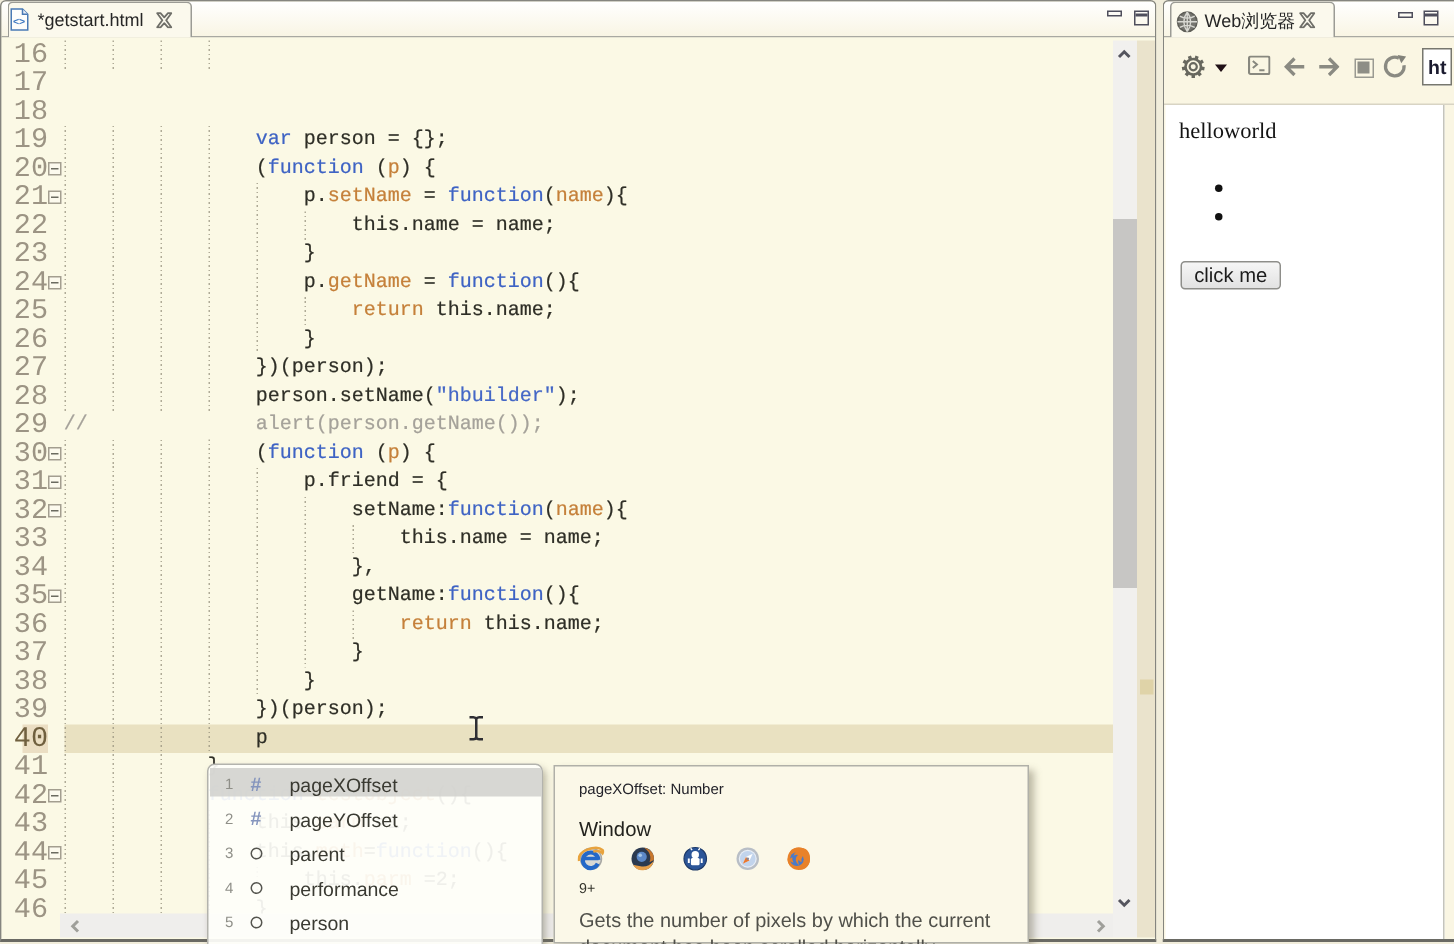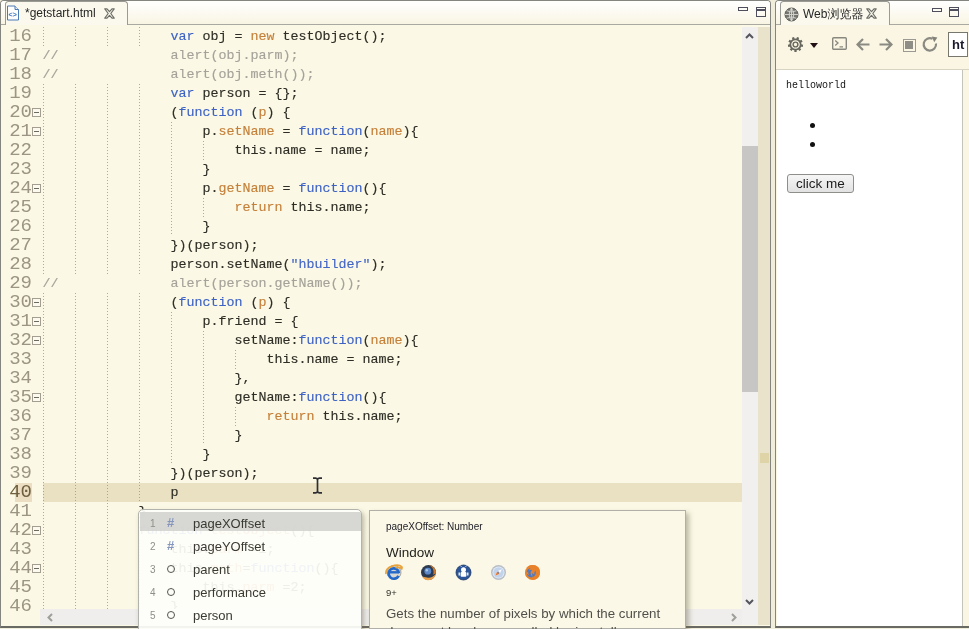--- a/index.html
+++ b/index.html
@@ -77,25 +77,22 @@
 <div class="guide" style="left:138px;top:515px;height:69px;"></div>
 <div class="guide" style="left:170px;top:97px;height:114px;"></div>
 <div class="guide" style="left:170px;top:287px;height:152px;"></div>
 <div class="guide" style="left:170px;top:553px;height:19px;"></div>
 <div class="guide" style="left:202px;top:116px;height:19px;"></div>
 <div class="guide" style="left:202px;top:173px;height:19px;"></div>
 <div class="guide" style="left:202px;top:306px;height:114px;"></div>
 <div class="guide" style="left:234px;top:325px;height:19px;"></div>
 <div class="guide" style="left:234px;top:382px;height:19px;"></div>
 <div class="ln" style="top:2px;">16</div>
-<div class="cl" style="top:2px;">                <span class="k">var</span> obj = <span class="o">new</span> testObject();</div>
 <div class="ln" style="top:21px;">17</div>
-<div class="cl" style="top:21px;"><span class="c">//              alert(obj.parm);</span></div>
 <div class="ln" style="top:40px;">18</div>
-<div class="cl" style="top:40px;"><span class="c">//              alert(obj.meth());</span></div>
 <div class="ln" style="top:59px;">19</div>
 <div class="cl" style="top:59px;">                <span class="k">var</span> person = {};</div>
 <div class="ln" style="top:78px;">20</div>
 <div class="fold" style="top:83px;"></div>
 <div class="cl" style="top:78px;">                (<span class="k">function</span> (<span class="o">p</span>) {</div>
 <div class="ln" style="top:97px;">21</div>
 <div class="fold" style="top:102px;"></div>
 <div class="cl" style="top:97px;">                    p.<span class="o">setName</span> = <span class="k">function</span>(<span class="o">name</span>){</div>
 <div class="ln" style="top:116px;">22</div>
 <div class="cl" style="top:116px;">                        this.name = name;</div>
@@ -208,21 +205,21 @@
 </svg>
 <div class="abs" style="left:127px;top:38px;width:13px;height:13px;border:1.3px solid #9A9A92;background:#FBF7E4;">
       <div style="position:absolute;left:1.2px;top:1.2px;width:8px;height:8px;background:#8E8E86;"></div>
     </div>
 <svg class="abs" style="left:145px;top:35px;" width="18" height="18" viewBox="0 0 18 18">
 <path d="M15 7.5 A6.2 6.2 0 1 1 11.6 2.8" fill="none" stroke="#8A8A82" stroke-width="2.2"></path>
 <path d="M10.8 0.6 L16.4 1.6 L13.2 6.2 Z" fill="#82827A"></path>
 </svg>
 <div class="abs" style="left:172px;top:31px;width:20px;height:25px;background:#fff;border:1px solid #77776E;font-size:13px;color:#1a1a2e;line-height:23px;padding-left:3px;font-weight:bold;">ht</div>
 <div class="abs" style="left:1px;top:69px;width:186px;height:556px;background:#ffffff;border-right:1px solid #c4c4bc;"></div>
-<div class="abs" style="left:10px;top:79px;font-family:Liberation Mono, monospace;font-size:10px;color:#141414;">helloworld</div>
+<div class="abs" style="left:10px;top:79px;font-family:Liberation Serif, serif;font-size:15px;color:#141414;">helloworld</div>
 <div class="abs" style="left:34px;top:122px;width:5px;height:5px;border-radius:50%;background:#111;"></div>
 <div class="abs" style="left:34px;top:141px;width:5px;height:5px;border-radius:50%;background:#111;"></div>
 <div class="abs" style="left:11px;top:173px;width:67px;height:19px;background:linear-gradient(to bottom,#f6f6f6,#e2e2e2);border:1px solid #8e8e8a;border-radius:3px;font-size:13.5px;color:#1c1c1c;text-align:center;line-height:17px;">click me</div>
 </div>
 <div id="pl">
 <div class="abs" style="left:1px;top:2px;width:221px;height:19px;background:rgba(208,208,204,0.85);"></div>
 <div class="pnum" style="left:11px;top:8px;">1</div>
 <div class="abs" style="left:28px;top:5px;font-size:13px;font-weight:bold;color:#8595BD;">#</div>
 <div class="plabel" style="left:54px;top:6px;">pageXOffset</div>
 <div class="pnum" style="left:11px;top:31px;">2</div>

